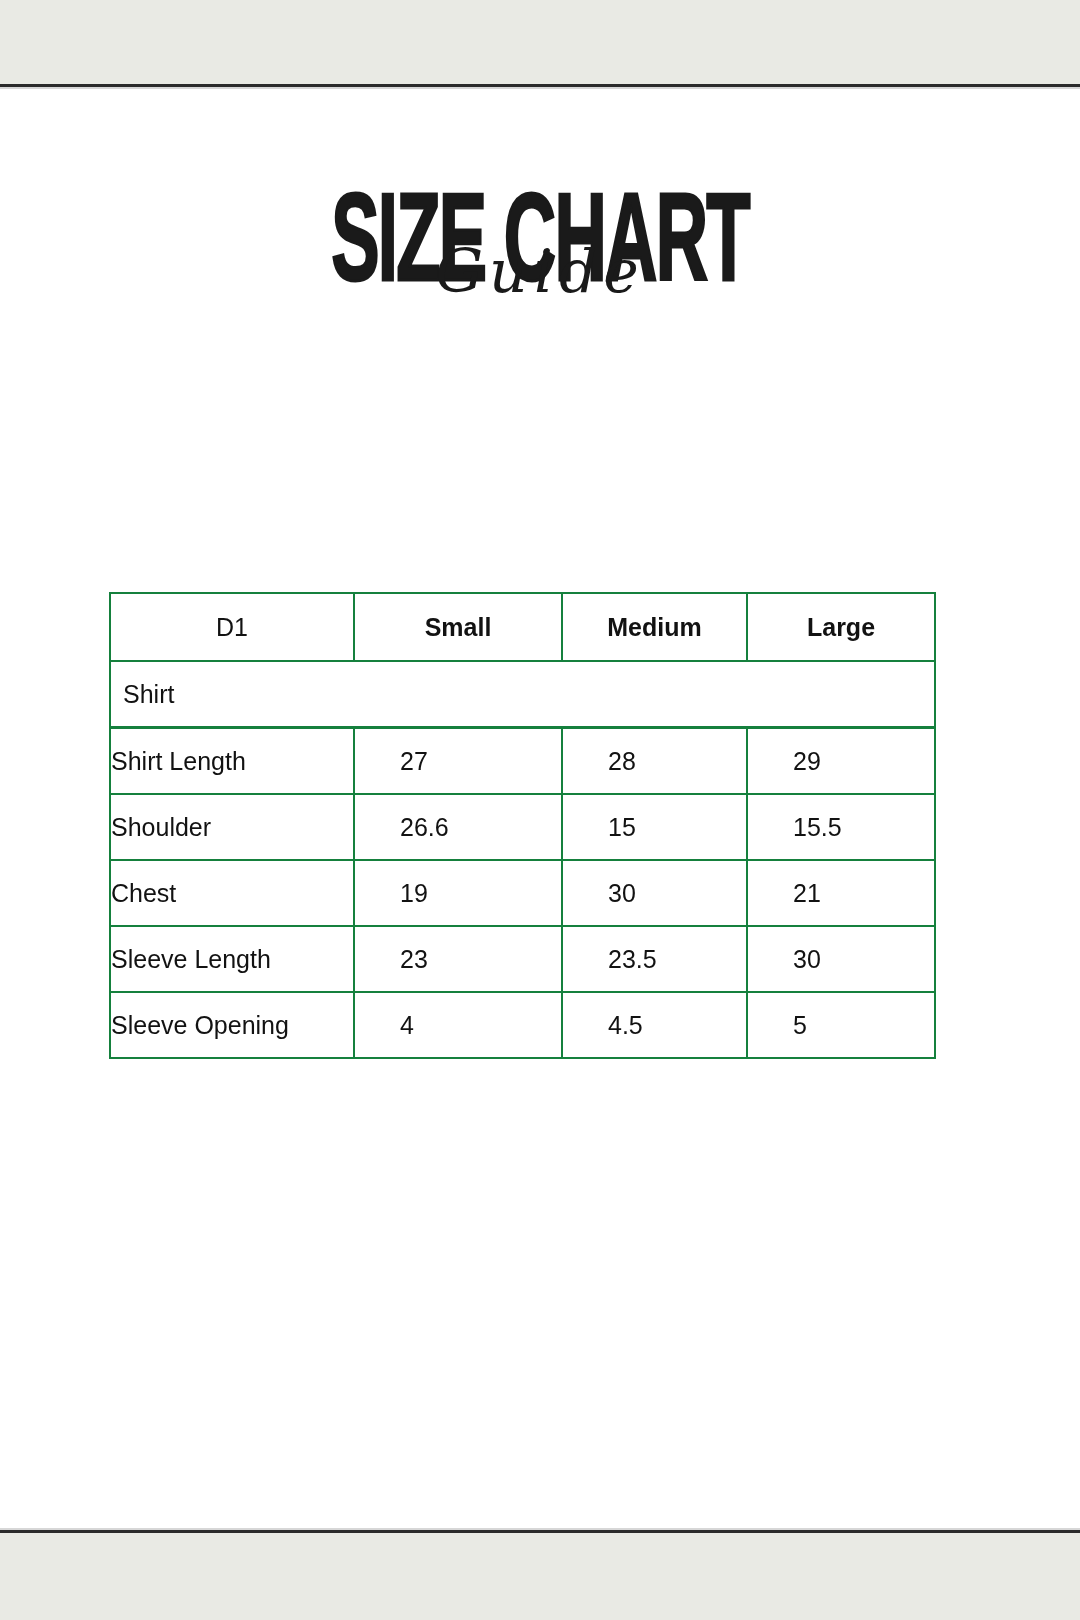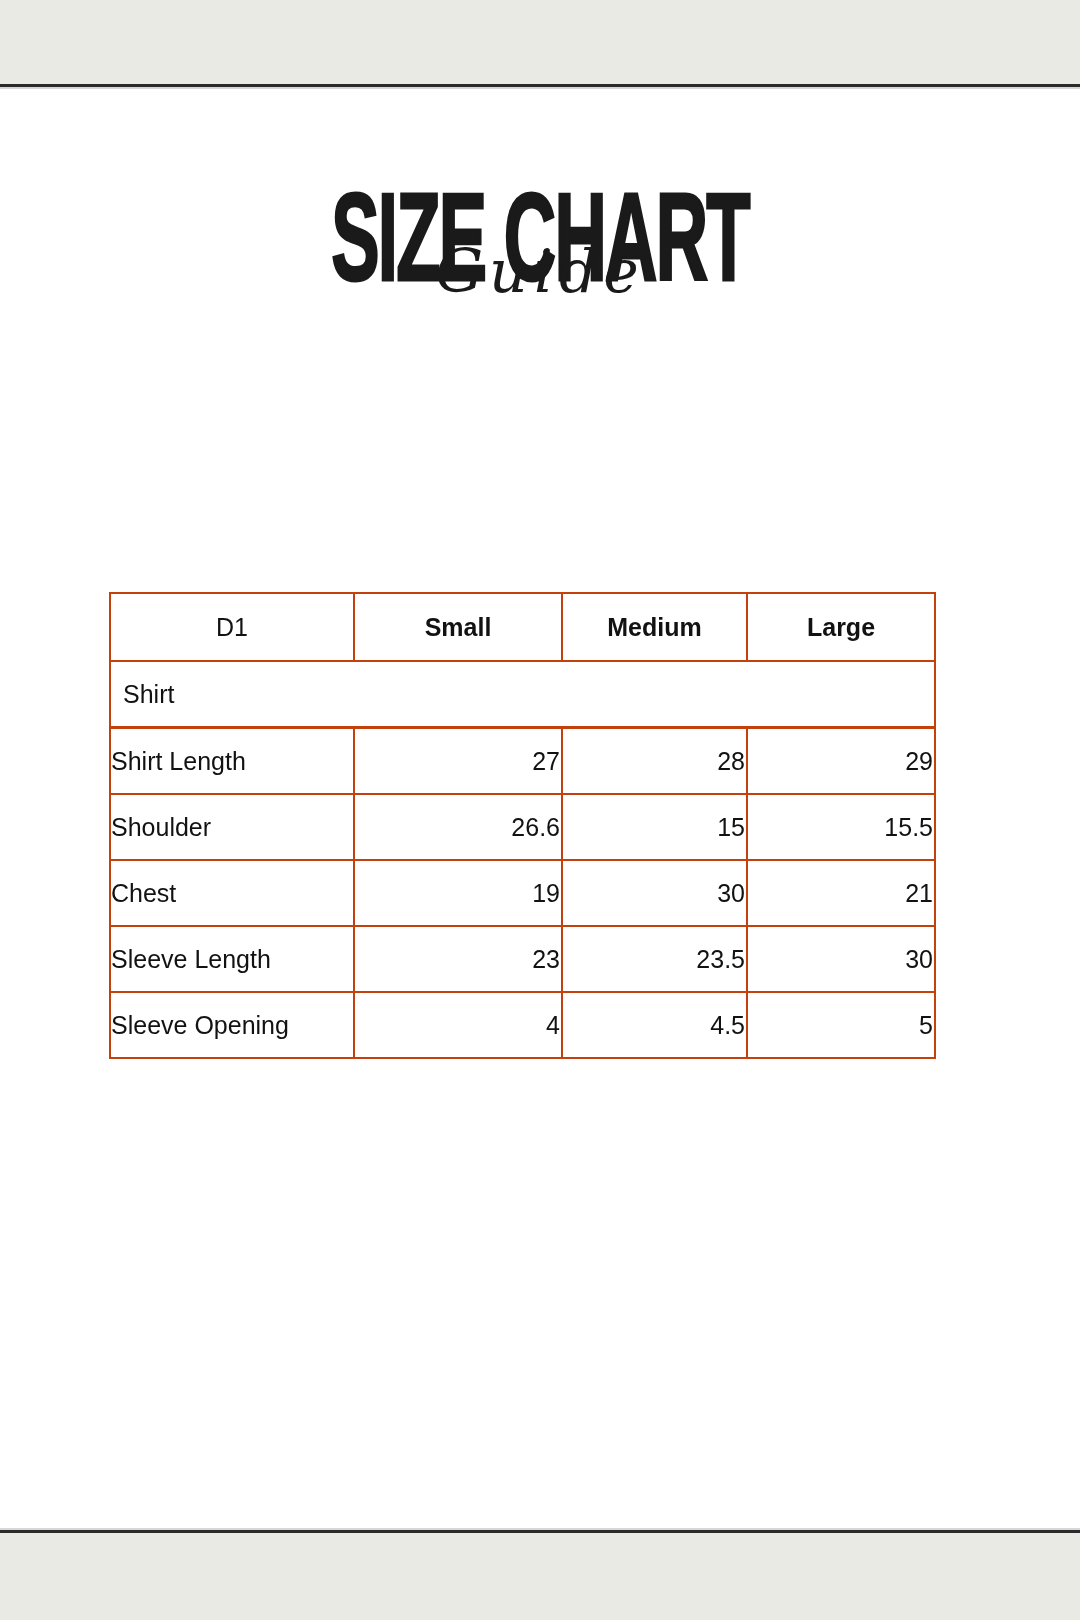--- a/index.html
+++ b/index.html
@@ -87,40 +87,40 @@
   
   .size-table {
     position: absolute;
     left: 109px;
     top: 592px;
     width: 825px;
     border-collapse: collapse;
     table-layout: fixed;
   }
   .size-table td {
-    border: 2px solid #c2410c;
+    border: 2px solid #15803d;
     font-size: 25px;
     color: #121212;
     vertical-align: middle;
     overflow: hidden;
   }
   .size-table tr.head td { height: 64px; text-align: center; }
   .size-table td.bold { font-weight: bold; margin-left: 40px; }
   .size-table tr.section td {
     height: 62px;
     text-align: left;
     padding-left: 12px;
     border-bottom-width: 3px;
   }
   .size-table tr.row td { height: 62px; }
   .size-table td.label {
     text-align: left;
     padding-left: 0;
   }
-  .size-table td.val { text-align: right; padding-left: 45px; }
+  .size-table td.val { text-align: left; padding-left: 45px; }
 </style>
 </head>
 <body>
 
 <div class="page">
 
   <div class="band-top"></div>
 
   <div class="title-block">
     <h1 class="main-title"><span class="condense">SIZE CHART</span></h1>

